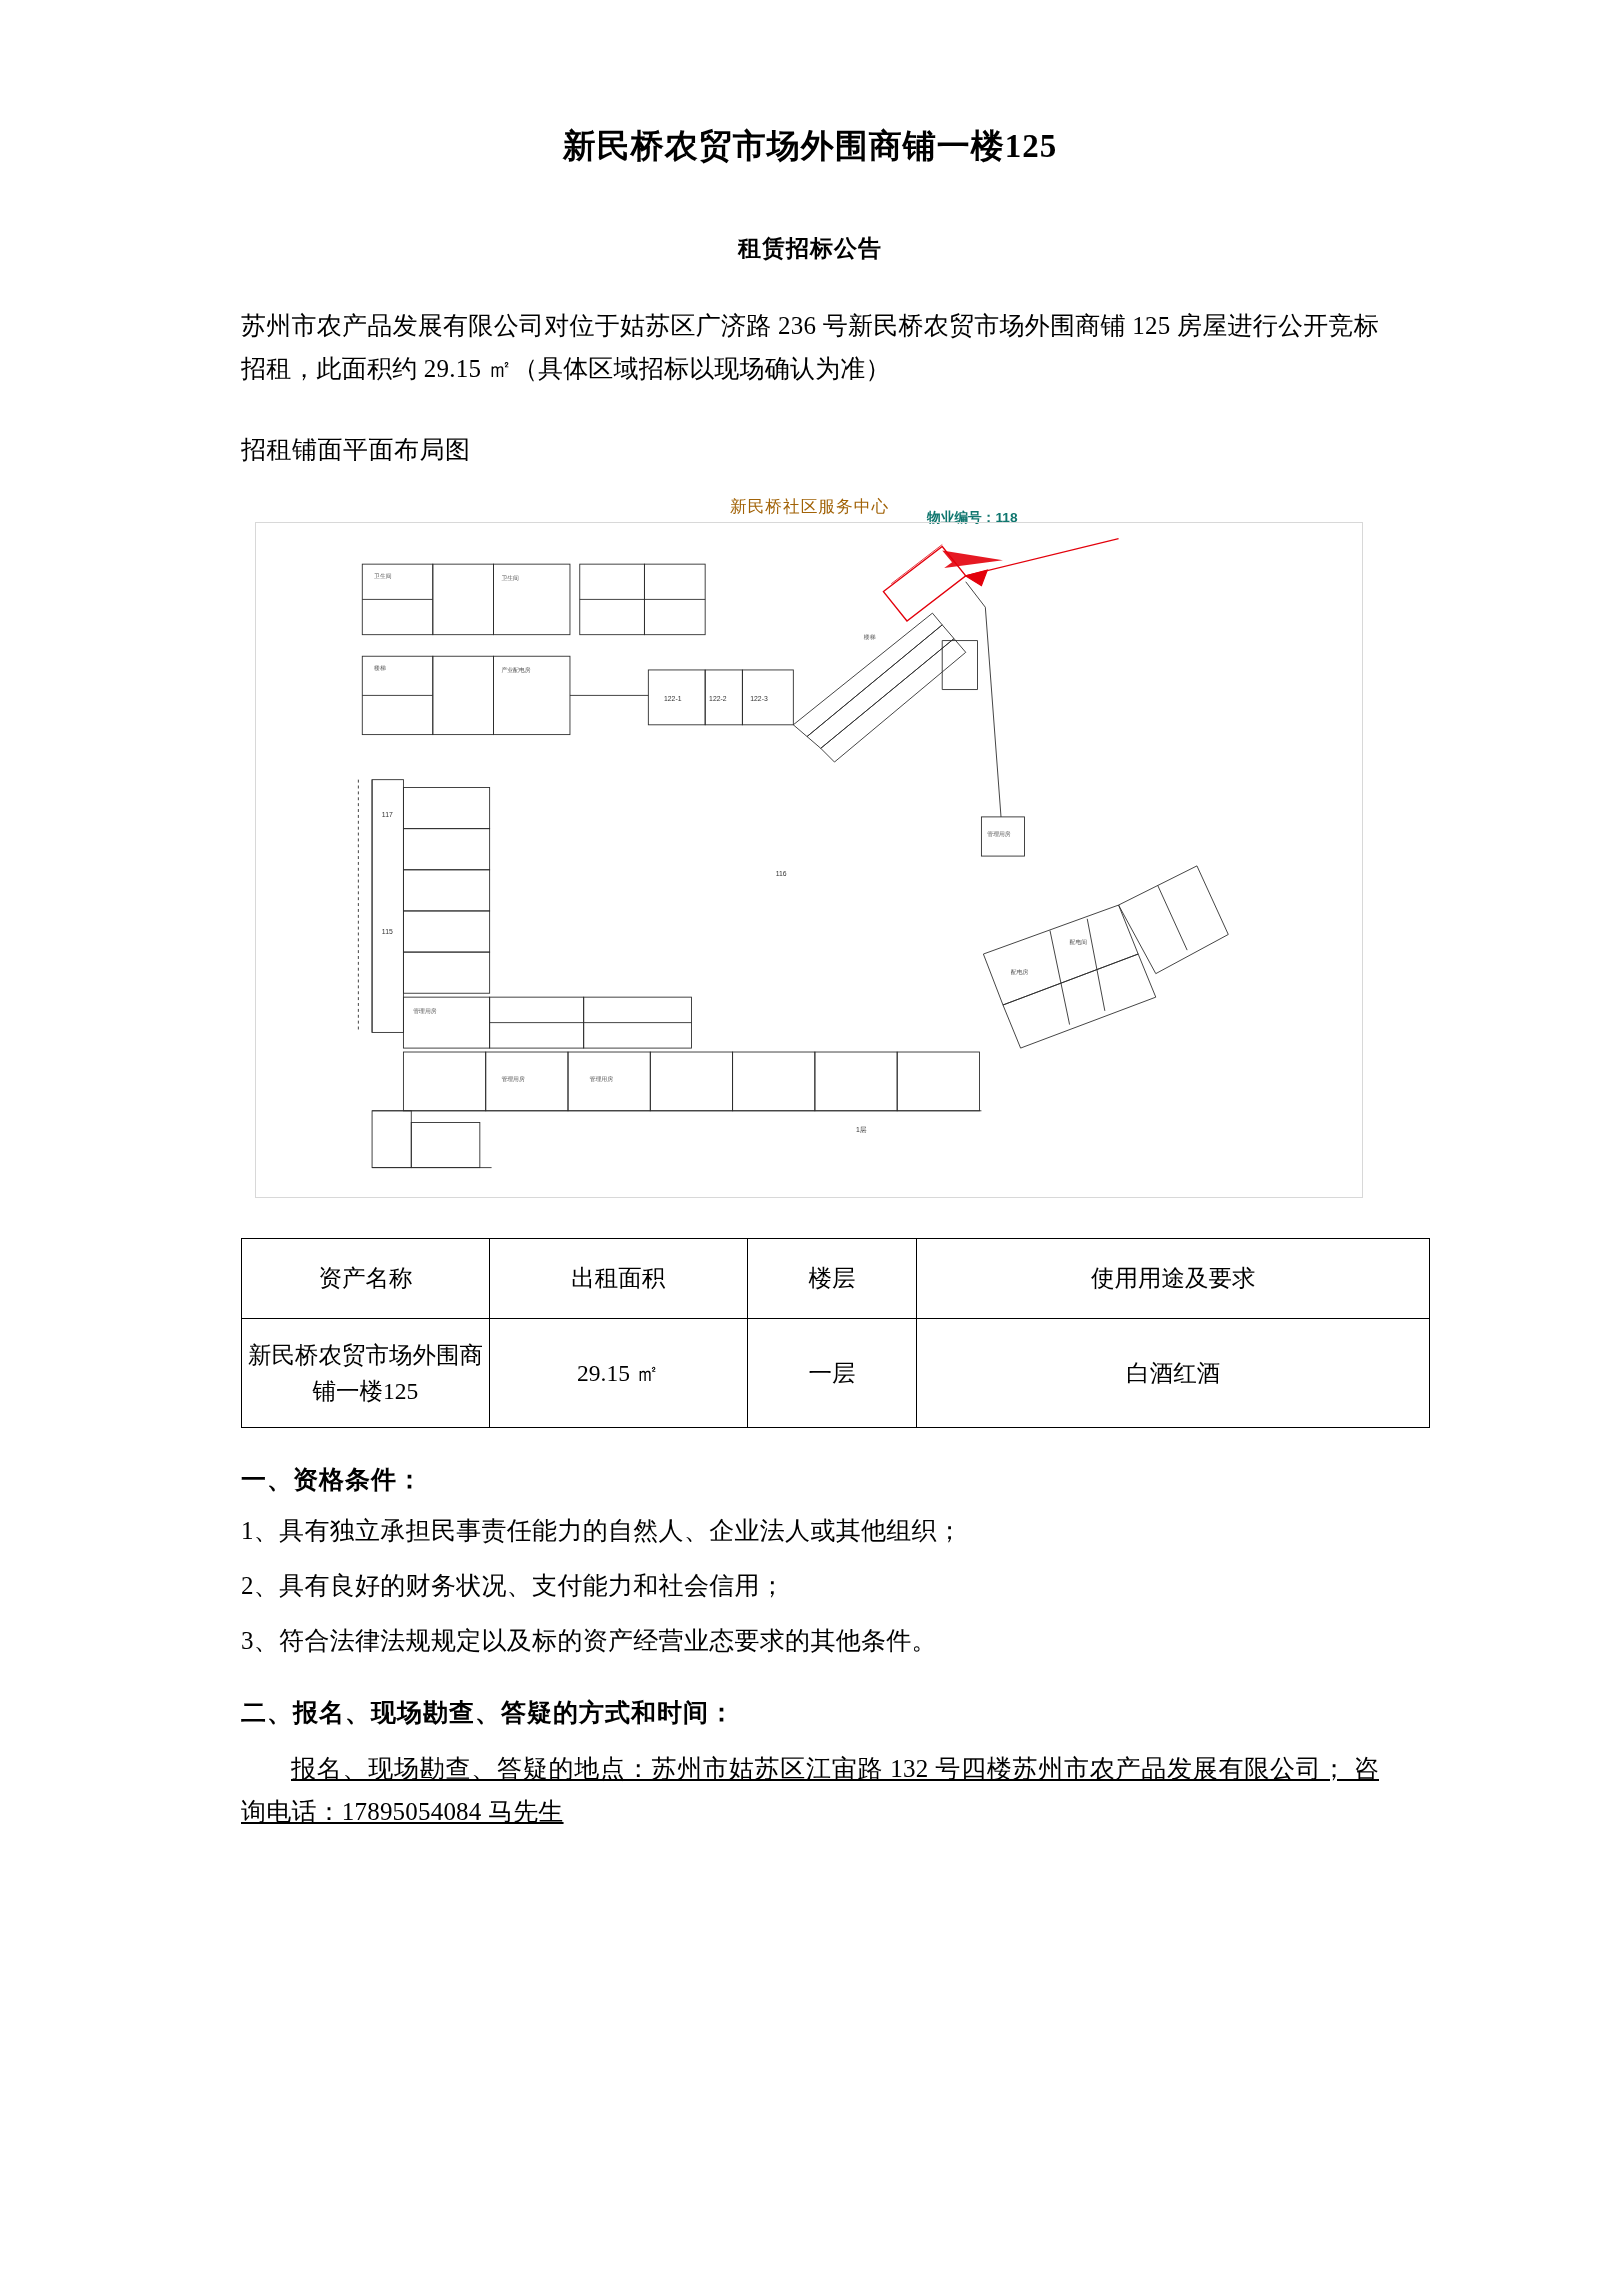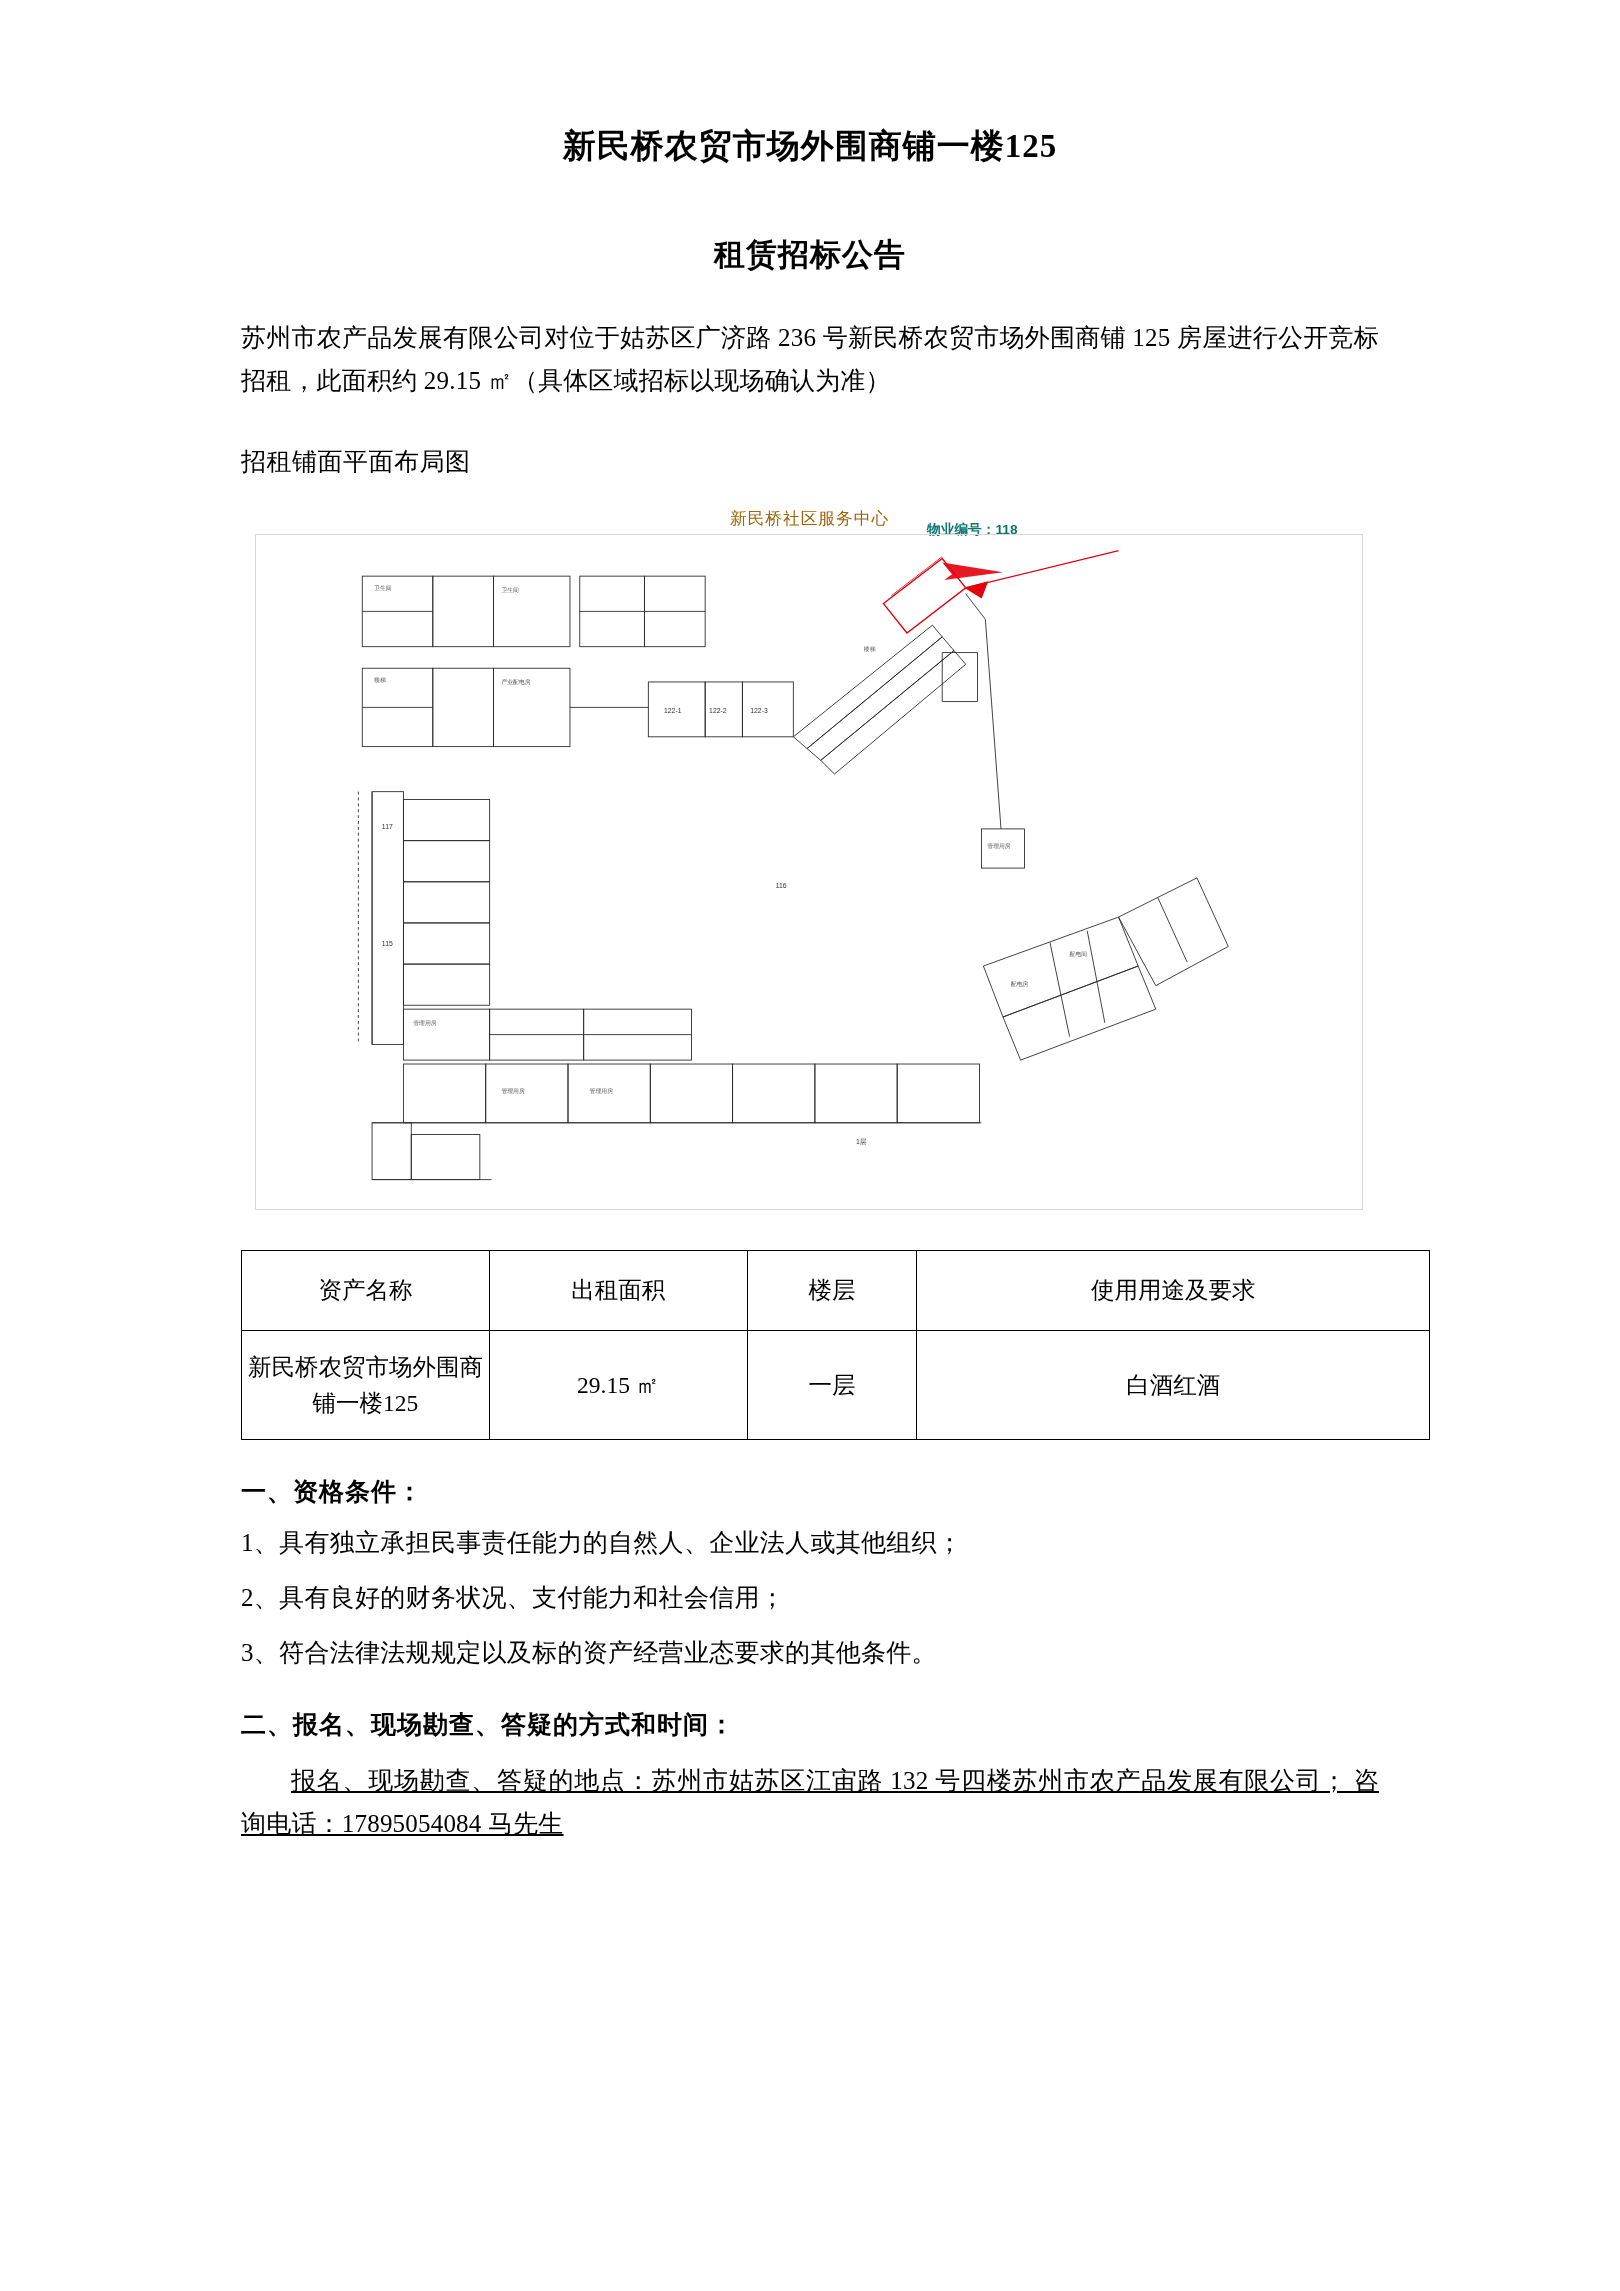--- a/index.html
+++ b/index.html
@@ -25,21 +25,21 @@
   .doc-title {
     text-align: center;
     font-size: 33px;
     font-weight: bold;
     letter-spacing: 1px;
     margin: 19.6px 0 0 0;
     line-height: 1.5;
   }
   .doc-subtitle {
     text-align: center;
-    font-size: 31px;
+    font-size: 23px;
     font-weight: bold;
     letter-spacing: 1px;
     margin: 61px 0 0 0;
     line-height: 1.5;
   }
   .intro {
     font-size: 25px;
     line-height: 1.72;
     text-align: justify;
     margin-top: 37px;

